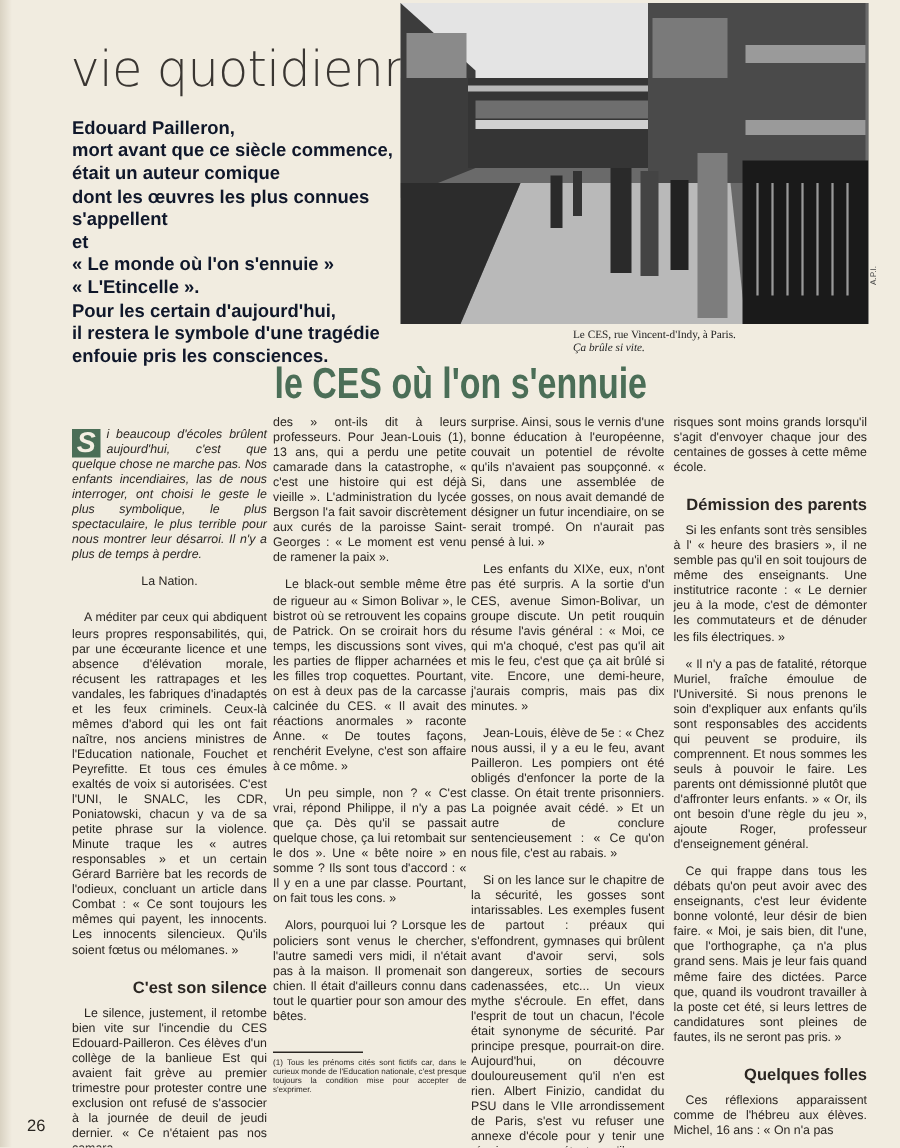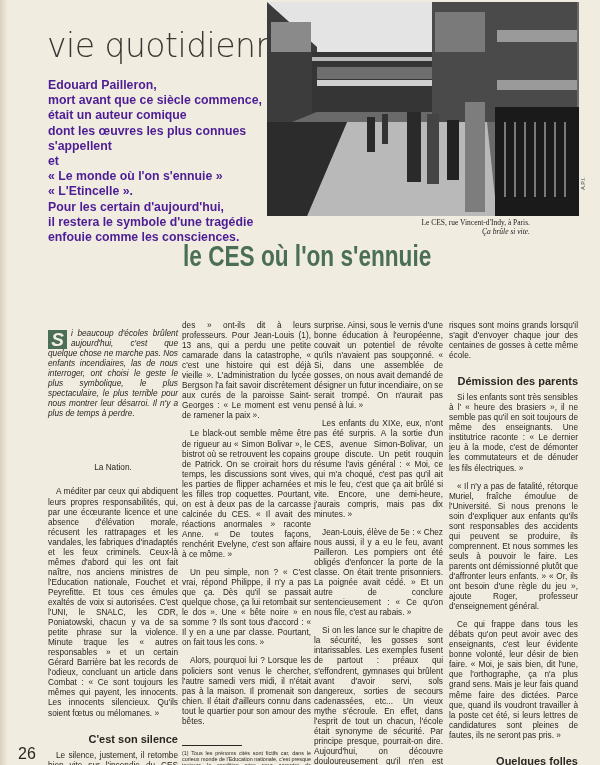--- a/index.html
+++ b/index.html
@@ -10,85 +10,85 @@
     color:#2a2622;
   }
   .page-edge { position:absolute; left:0; top:0; width:8px; height:765px; background:linear-gradient(to right,#d9d2c2,#f1ece0); }
   .section-label {
     position:absolute; left:47px; top:26px;
     font-family:"DejaVu Sans", sans-serif; font-weight:200;
     font-size:33px; letter-spacing:-0.5px; color:#3a3632;
   }
   .intro {
     position:absolute; left:48px; top:78px; width:230px;
-    font-size:12.3px; line-height:15.2px; font-weight:bold; color:#4c1d95;
+    font-size:12.3px; line-height:15.2px; font-weight:bold; color:#0f172a;
   }
   .intro div { white-space:nowrap; }
   .photo {
     position:absolute; left:267px; top:2px; width:312px; height:214px;
     background:#555; overflow:hidden;
   }
   .photo svg { display:block; }
   .credit {
     position:absolute; left:580px; top:190px; font-size:5.5px; color:#444;
     transform:rotate(-90deg); transform-origin:left top; white-space:nowrap;
   }
   .caption {
-    position:absolute; left:370px; top:219px; width:160px; text-align:right;
+    position:absolute; left:382px; top:219px; width:160px; text-align:left;
     font-family:"Liberation Serif", serif; font-size:7.5px; line-height:8.5px; color:#222;
   }
   .caption .it { font-style:italic; }
   .headline {
     position:absolute; left:183px; top:240px;
     font-family:"Liberation Sans", sans-serif; font-weight:bold;
     font-size:29px; letter-spacing:0px; color:#4b6e57;
     transform:scaleX(0.78); transform-origin:left top; white-space:nowrap;
   }
   .col {
     position:absolute; font-size:8.25px; line-height:10.05px; text-align:justify; color:#2a2622;
   }
   .col p { margin:0 0 8px 0; text-indent:8px; }
-  .col p.noindent { text-indent:0;margin-top:44px; }
+  .col p.noindent { text-indent:0; }
   .col1 { left:48px; top:285px; width:130px; }
   .col2 { left:182px; top:277px; width:129px; }
   .col3 { left:314px; top:277px; width:129px; }
   .col4 { left:449px; top:277px; width:129px; }
   .dropcap {
     float:left; width:19px; height:19px; background:#4b6e57; color:#f4efe3;
     font-weight:bold; font-size:19px; line-height:19px; text-align:center;
     margin:1px 4px 0 0;
   }
   .lede { font-style:italic; text-indent:0 !important; }
   .source { text-align:center; margin-top:6px; }
   .subhead {
     text-align:right; font-weight:bold; font-size:11px; line-height:13px; margin:14px 0 5px 0;
   }
   .rule { width:60px; border-top:1px solid #2a2622; margin:18px 0 4px 0; }
   .footnote { font-size:5.4px; line-height:6.2px; text-align:justify; }
-  .page-number { position:absolute; left:18px; top:745px; font-size:16px; color:#2a2622; }
+  .page-number { position:absolute; left:18px; top:745px; font-size:11px; color:#2a2622; }
 </style>
 </head>
 <body>
 
 <div class="page-edge"></div>
 
 <div class="section-label">vie quotidienne</div>
 
 <div class="intro">
   <div>Edouard Pailleron,</div>
   <div>mort avant que ce siècle commence,</div>
   <div>était un auteur comique</div>
   <div>dont les œuvres les plus connues</div>
   <div>s'appellent</div>
   <div>et</div>
   <div>« Le monde où l'on s'ennuie »</div>
   <div>« L'Etincelle ».</div>
   <div>Pour les certain d'aujourd'hui,</div>
   <div>il restera le symbole d'une tragédie</div>
-  <div>enfouie comme les consciences.</div>
+  <div>enfouie pris les consciences.</div>
 </div>
 
 <div class="photo">
   <svg width="312" height="214" viewBox="0 0 312 214">
     <rect x="0" y="0" width="312" height="214" fill="#6a6a6a"></rect>
     <rect x="0" y="0" width="170" height="50" fill="#e4e4e4"></rect>
 
     <polygon points="0,0 50,45 50,110 0,130" fill="#3c3c3c"></polygon>
     <rect x="4" y="20" width="40" height="30" fill="#8a8a8a"></rect>
 

